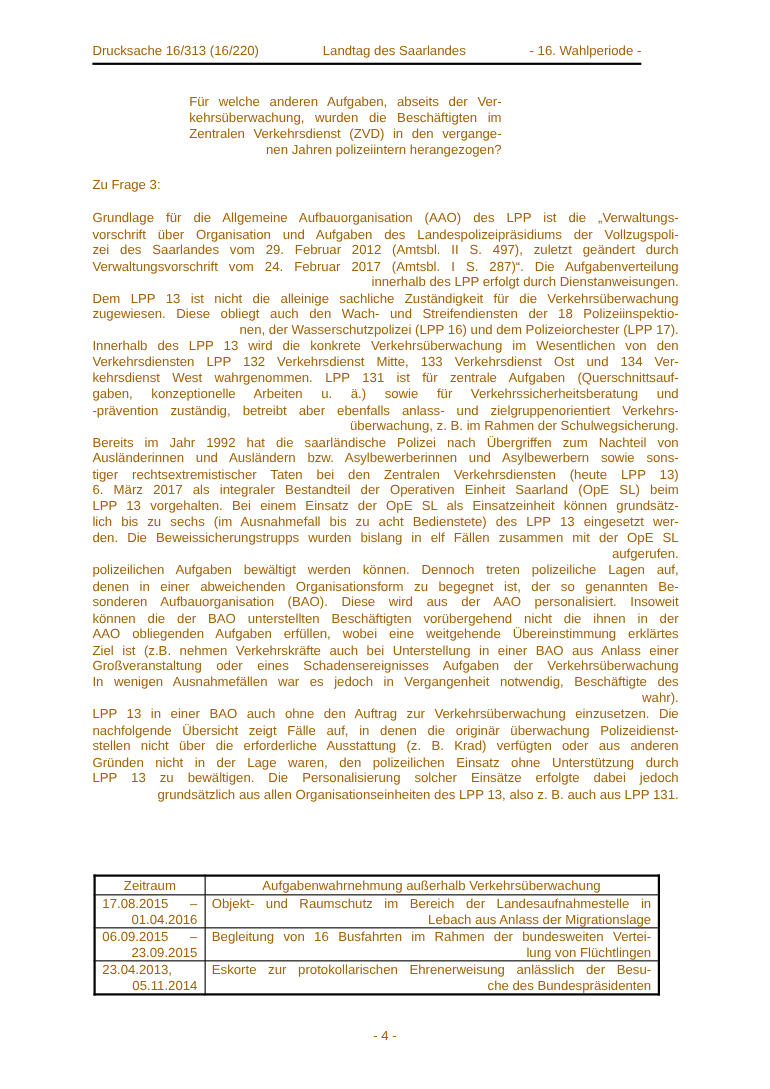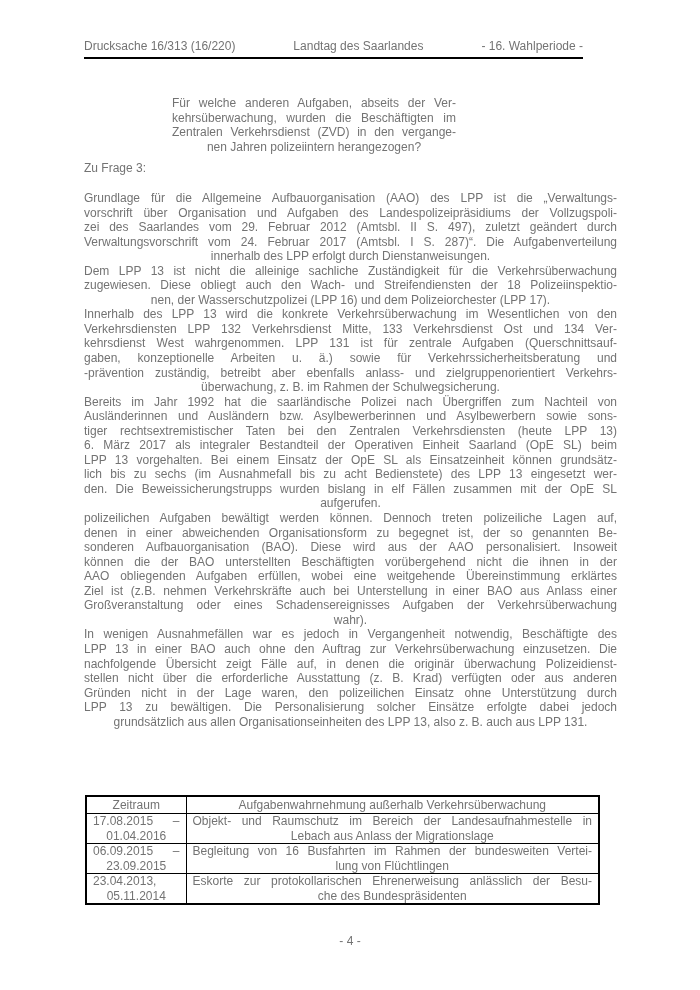--- a/index.html
+++ b/index.html
@@ -5,52 +5,52 @@
   html, body { margin: 0; padding: 0; background: #e8e8e8; }
   .page {
     position: relative;
     width: 700px;
     height: 990px;
     margin: 0 auto;
     background: #ffffff;
     font-family: "Liberation Sans", sans-serif;
     font-size: 12px;
     line-height: 14.55px;
-    color: #737373;
+    color: #a16207;
     overflow: hidden;
   }
   
   .doc-header {
     position: absolute;
     left: 84px; top: 39px;
     width: 499px;
     display: flex;
     justify-content: space-between;
     align-items: baseline;
     border-bottom: 2px solid #000;
     padding-bottom: 3px;
   }
   
   .question-block {
     position: absolute;
-    left: 172px; top: 96px;
+    left: 172px; top: 85px;
     width: 284px;
   }
   
   .section-heading {
     position: absolute;
     left: 84px; top: 161px;
   }
   
   .body-text {
     position: absolute;
     left: 84px; top: 191px;
     width: 533px;
   }
-  .line { text-align: center; }
+  .line { text-align: right; }
   .line.j { text-align: justify; text-align-last: justify; }
   
   .overview-table-wrap {
     position: absolute;
     left: 85px; top: 795px;
     width: 513px;
   }
   table.overview {
     border-collapse: collapse;
     table-layout: fixed;
@@ -126,22 +126,22 @@
       <div class="line j">lich bis zu sechs (im Ausnahmefall bis zu acht Bedienstete) des LPP 13 eingesetzt wer-</div>
       <div class="line j">den. Die Beweissicherungstrupps wurden bislang in elf Fällen zusammen mit der OpE SL</div>
       <div class="line">aufgerufen.</div>
       <div class="line j">polizeilichen Aufgaben bewältigt werden können. Dennoch treten polizeiliche Lagen auf,</div>
       <div class="line j">denen in einer abweichenden Organisationsform zu begegnet ist, der so genannten Be-</div>
       <div class="line j">sonderen Aufbauorganisation (BAO). Diese wird aus der AAO personalisiert. Insoweit</div>
       <div class="line j">können die der BAO unterstellten Beschäftigten vorübergehend nicht die ihnen in der</div>
       <div class="line j">AAO obliegenden Aufgaben erfüllen, wobei eine weitgehende Übereinstimmung erklärtes</div>
       <div class="line j">Ziel ist (z.B. nehmen Verkehrskräfte auch bei Unterstellung in einer BAO aus Anlass einer</div>
       <div class="line j">Großveranstaltung oder eines Schadensereignisses Aufgaben der Verkehrsüberwachung</div>
+      <div class="line j">In wenigen Ausnahmefällen war es jedoch in Vergangenheit notwendig, Beschäftigte des</div>
       <div class="line">wahr).</div>
-      <div class="line j">In wenigen Ausnahmefällen war es jedoch in Vergangenheit notwendig, Beschäftigte des</div>
       <div class="line j">LPP 13 in einer BAO auch ohne den Auftrag zur Verkehrsüberwachung einzusetzen. Die</div>
       <div class="line j">nachfolgende Übersicht zeigt Fälle auf, in denen die originär überwachung Polizeidienst-</div>
       <div class="line j">stellen nicht über die erforderliche Ausstattung (z. B. Krad) verfügten oder aus anderen</div>
       <div class="line j">Gründen nicht in der Lage waren, den polizeilichen Einsatz ohne Unterstützung durch</div>
       <div class="line j">LPP 13 zu bewältigen. Die Personalisierung solcher Einsätze erfolgte dabei jedoch</div>
       <div class="line">grundsätzlich aus allen Organisationseinheiten des LPP 13, also z. B. auch aus LPP 131.</div>
     </div>
 
   <div class="overview-table-wrap">
     <table class="overview">

